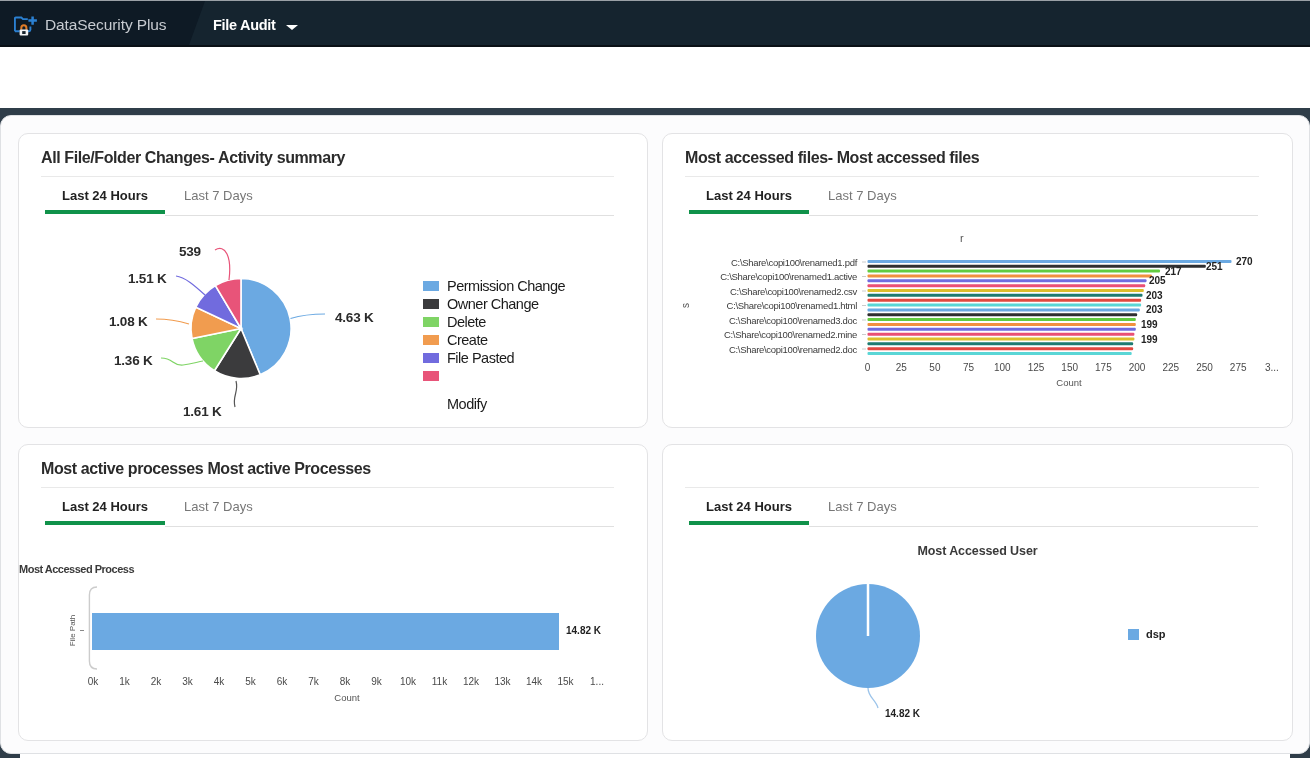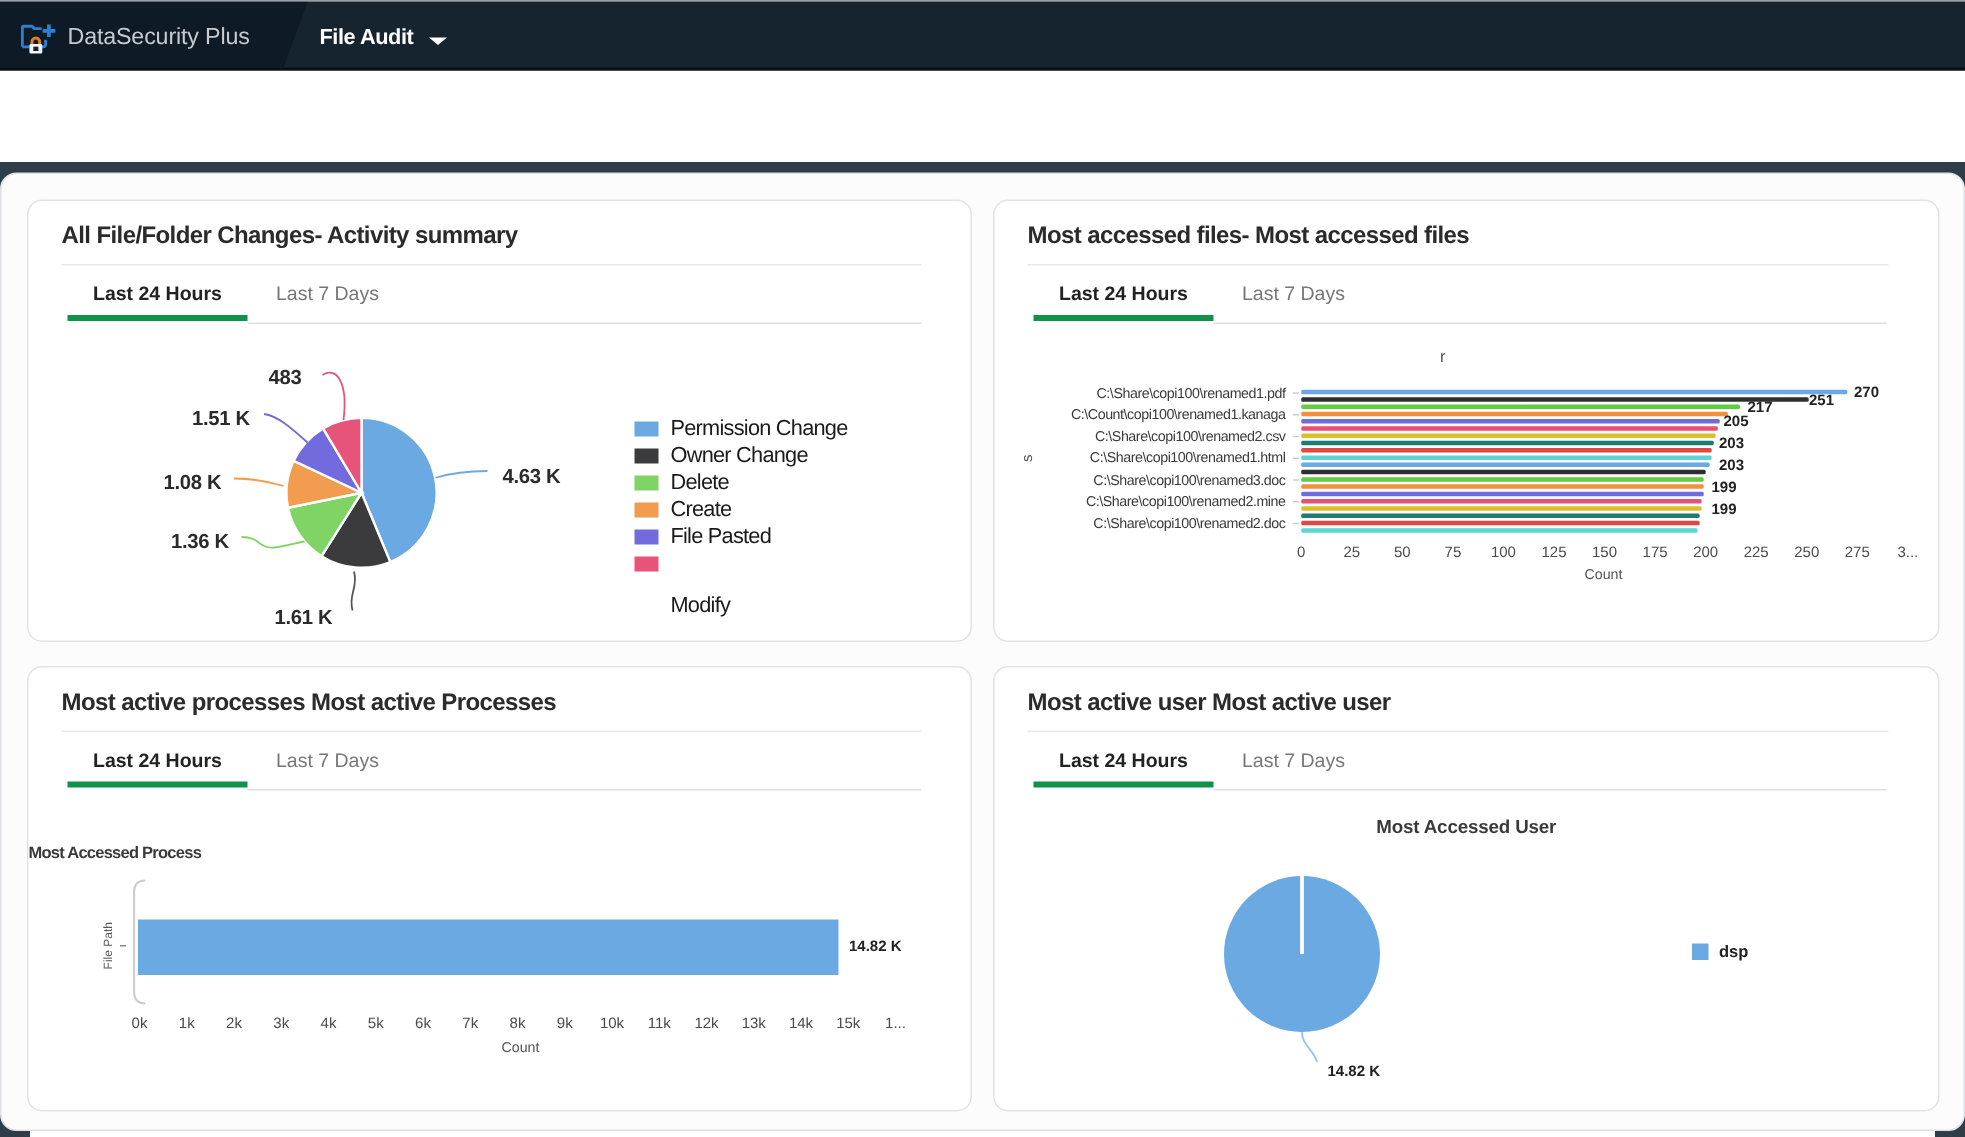--- a/index.html
+++ b/index.html
@@ -84,21 +84,21 @@
       <path d="M222,194.5 L173.0,204.5 A50,50 0 0 1 176.8,173.2 Z" fill="#F19C4F" stroke="#fff" stroke-width="1.6"></path>
       <path d="M222,194.5 L176.8,173.2 A50,50 0 0 1 196.4,151.6 Z" fill="#716BDE" stroke="#fff" stroke-width="1.6"></path>
       <path d="M222,194.5 L196.4,151.6 A50,50 0 0 1 222.0,144.5 Z" fill="#E85479" stroke="#fff" stroke-width="1.6"></path>
       <path d="M196,116 C206,110 213,122 210,146" fill="none" stroke="#E85479" stroke-width="1.2"></path>
       <path d="M157,142 C166,143 176,152 186,161" fill="none" stroke="#716BDE" stroke-width="1.2"></path>
       <path d="M137,185 C150,185 160,187 170,190" fill="none" stroke="#F19C4F" stroke-width="1.2"></path>
       <path d="M142,224 C155,224 153,232 164,231 C173,230 178,228 184,227" fill="none" stroke="#7FD465" stroke-width="1.2"></path>
       <path d="M217,247 C220,258 213,262 216,273" fill="none" stroke="#555" stroke-width="1.2"></path>
       <path d="M271.5,184.5 C283,181 295,180 306,180" fill="none" stroke="#6BA9E2" stroke-width="1.2"></path>
     </svg>
-    <div class="plabel" style="left:160px; top:110px;">483</div>
+    <div class="plabel" style="left:160px; top:110px;">539</div>
     <div class="plabel" style="left:109px; top:137px;">1.51 K</div>
     <div class="plabel" style="left:90px; top:180px;">1.08 K</div>
     <div class="plabel" style="left:95px; top:219px;">1.36 K</div>
     <div class="plabel" style="left:164px; top:270px;">1.61 K</div>
     <div class="plabel" style="left:316px; top:176px;">4.63 K</div>
     <div class="legsq" style="left:404px; top:147.3px; background:#6BA9E2"></div>
     <div class="legrow" style="left:428px; top:144.3px;">Permission Change</div>
     <div class="legsq" style="left:404px; top:165.2px; background:#3B3B3D"></div>
     <div class="legrow" style="left:428px; top:162.2px;">Owner Change</div>
     <div class="legsq" style="left:404px; top:183.2px; background:#7FD465"></div>
@@ -114,21 +114,21 @@
   <div class="abs card" id="card2">
     <div class="abs ctitle">Most accessed files- Most accessed files</div>
     <div class="abs cdiv w585"></div>
     <div class="abs tab1">Last 24 Hours</div>
     <div class="abs tab2">Last 7 Days</div>
     <div class="abs tgreen"></div>
     <div class="abs tline" style="width:449px"></div>
     <div class="abs" style="left:297px;top:98px;font-size:11px;color:#555;">r</div>
     <div class="abs" style="left:20px;top:166px;font-size:10px;color:#555;transform:rotate(-90deg);">s</div>
     <div class="ylab" style="right:435px; top:122.5px;">C:\Share\copi100\renamed1.pdf</div>
-    <div class="ylab" style="right:435px; top:137px;">C:\Count\copi100\renamed1.kanaga</div>
+    <div class="ylab" style="right:435px; top:137px;">C:\Share\copi100\renamed1.active</div>
     <div class="ylab" style="right:435px; top:151.5px;">C:\Share\copi100\renamed2.csv</div>
     <div class="ylab" style="right:435px; top:166px;">C:\Share\copi100\renamed1.html</div>
     <div class="ylab" style="right:435px; top:180.5px;">C:\Share\copi100\renamed3.doc</div>
     <div class="ylab" style="right:435px; top:195px;">C:\Share\copi100\renamed2.mine</div>
     <div class="ylab" style="right:435px; top:209.5px;">C:\Share\copi100\renamed2.doc</div>
     <svg class="abs" style="left:0;top:0" width="629" height="295" viewBox="0 0 629 295">
       <g stroke="#ccc" stroke-width="1">
         <line x1="199" y1="128" x2="203" y2="128"></line>
           <line x1="199" y1="142.5" x2="203" y2="142.5"></line>
         <line x1="199" y1="157" x2="203" y2="157"></line>
@@ -211,21 +211,20 @@
       <text x="452.0" y="240" text-anchor="middle" class="ax">12k</text>
       <text x="483.5" y="240" text-anchor="middle" class="ax">13k</text>
       <text x="515.0" y="240" text-anchor="middle" class="ax">14k</text>
       <text x="546.5" y="240" text-anchor="middle" class="ax">15k</text>
       <text x="578" y="240" text-anchor="middle" class="ax">1...</text>
       <text x="328" y="256" text-anchor="middle" class="ax2">Count</text>
     </svg>
   </div>
 
   <div class="abs card" id="card4">
-    <div class="abs ctitle">Most active user Most active user</div>
     <div class="abs cdiv w585"></div>
     <div class="abs tab1">Last 24 Hours</div>
     <div class="abs tab2">Last 7 Days</div>
     <div class="abs tgreen"></div>
     <div class="abs tline" style="width:449px"></div>
     <div class="ctt" style="left:0; top:99px; width:629px; text-align:center; font-size:12.5px; letter-spacing:-0.1px;">Most Accessed User</div>
     <svg class="abs" style="left:0;top:0" width="629" height="295" viewBox="0 0 629 295">
       <circle cx="205" cy="191" r="52" fill="#6BA9E2"></circle>
       <line x1="205" y1="191" x2="205" y2="139" stroke="#fff" stroke-width="2.5"></line>
       <path d="M205,243 C205,252 213,255 215,263" fill="none" stroke="#9cc4ea" stroke-width="1.3"></path>

